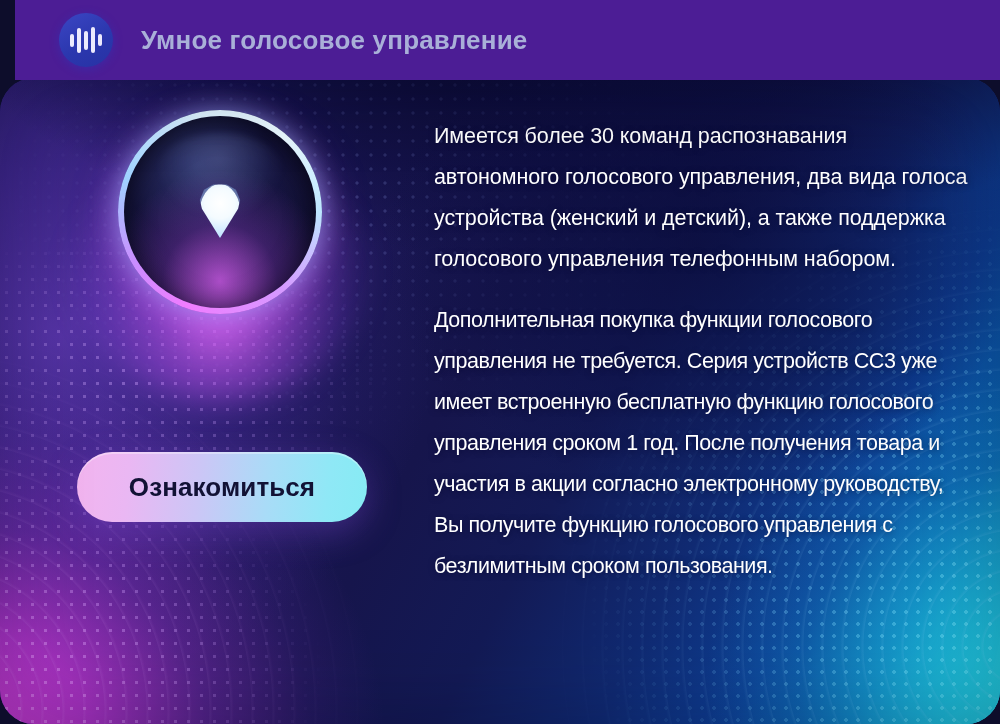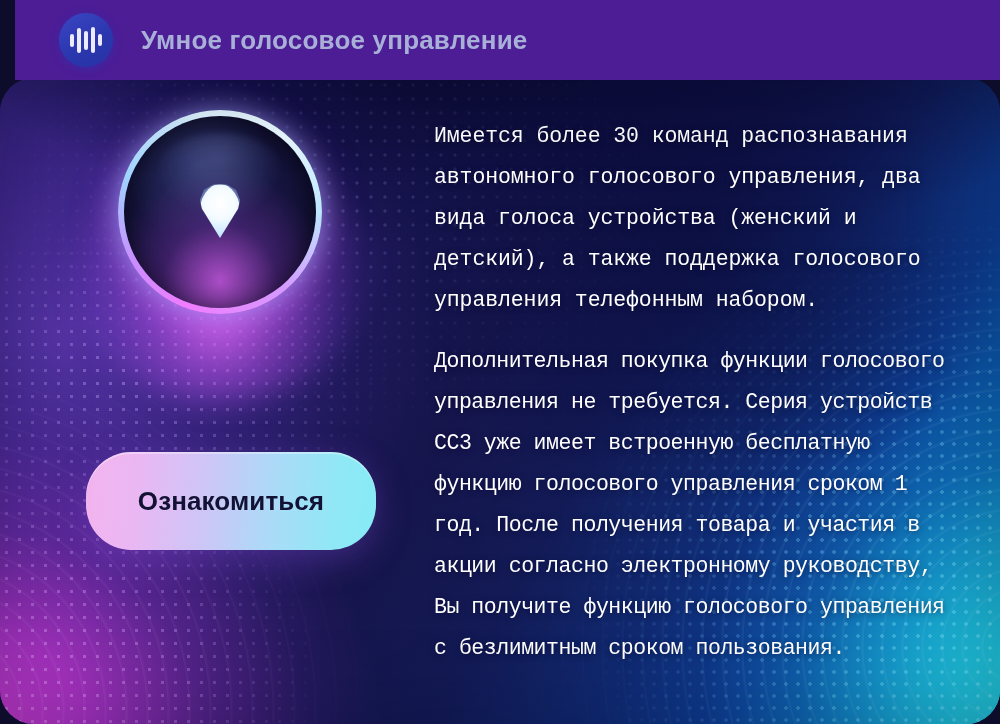--- a/index.html
+++ b/index.html
@@ -255,22 +255,22 @@
     width:42px; height:54px;
     background:radial-gradient(circle at 50% 36%, #ffffff 0%, #f4fbff 38%, #cfeaff 70%, #a8d8ff 100%);
     border-radius:50% 50% 50% 50% / 58% 58% 42% 42%;
     clip-path:polygon(50% 100%, 7% 46%, 2% 30%, 12% 11%, 34% 1%, 66% 1%, 88% 11%, 98% 30%, 93% 46%);
     box-shadow:0 0 20px rgba(170,220,255,.85), 0 0 40px rgba(130,190,255,.45);
   }
 
   
   .cta {
     position:absolute;
-    left:86px; top:452px;
-    width:290px; height:98px;
+    left:77px; top:452px;
+    width:290px; height:70px;
     border:0;
     border-radius:45px;
     cursor:pointer;
     background:linear-gradient(96deg,
       #f3b4ef 0%,
       #eab7f3 18%,
       #ccc6f6 42%,
       #a8dcf7 66%,
       #8fe8f6 86%,
       #86ebf4 100%);
@@ -292,21 +292,20 @@
     width:534px;
     z-index:14;
   }
   .copy p {
     color:#ffffff;
     font-size:21.5px;
     line-height:41px;
     font-weight:500;
     letter-spacing:-.1px;
     text-shadow:0 1px 6px rgba(4,6,40,.55);
-    font-family:Liberation Mono, monospace;
   }
   .copy p + p { margin-top:20px; }
   .copy p.tight { letter-spacing:-.45px; }
 
   
   .vignette {
     position:absolute;
     inset:0;
     pointer-events:none;
     z-index:30;

